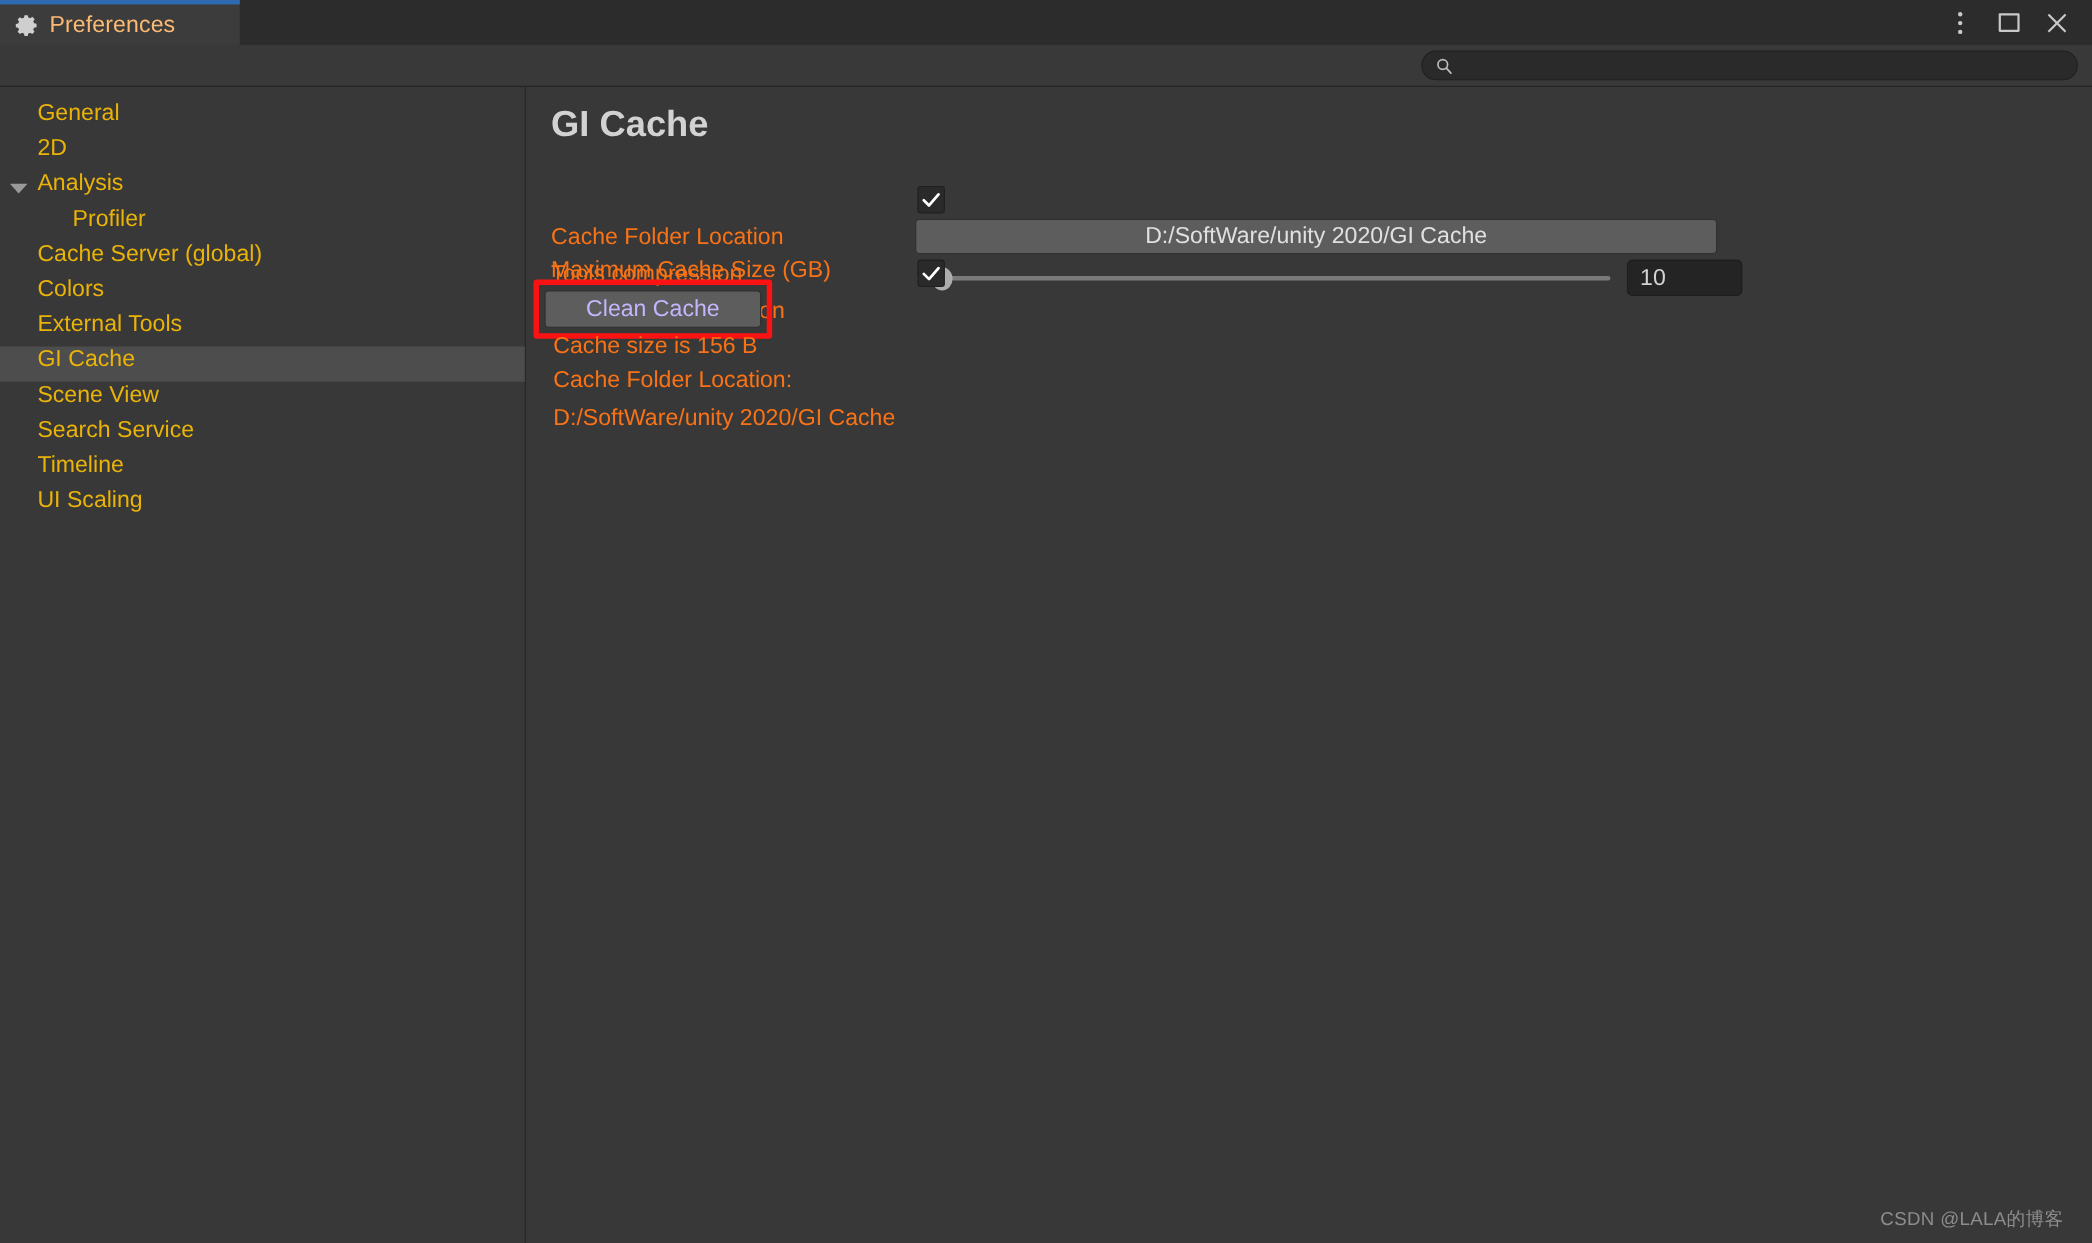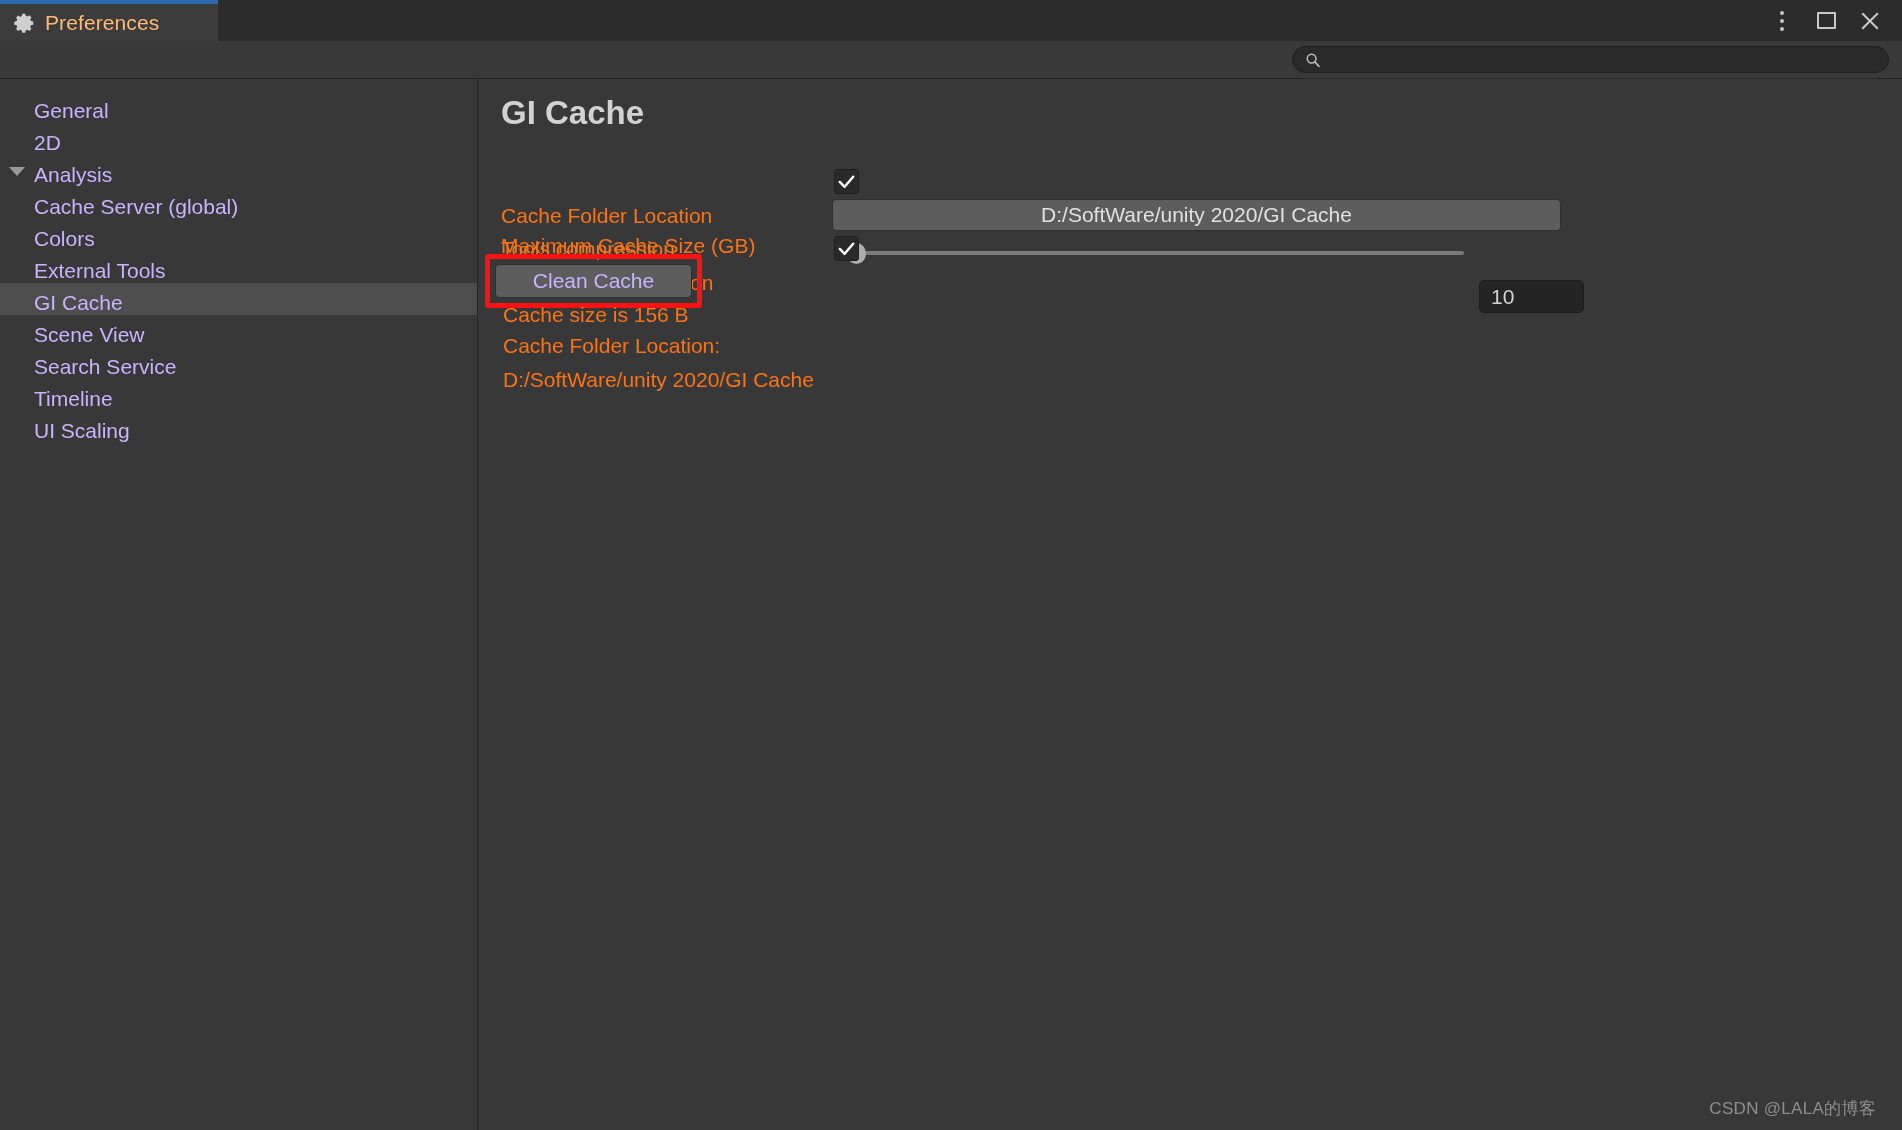--- a/index.html
+++ b/index.html
@@ -154,23 +154,23 @@
     height: 1051px;
     background: #383838;
     border-right: 1px solid #262626;
     box-sizing: border-box;
     padding-top: 12px;
   }
   .side-item {
     position: relative;
     height: 32px;
     display: flex;
-    align-items: flex-end;
-    font-size: 21px;
-    color: #c4b5fd;
+    align-items: flex-start;
+    font-size: 21px;
+    color: #eab308;
     padding-left: 34px;
     white-space: nowrap;
   }
   .side-item.indent { padding-left: 66px; }
   .side-item.selected { background: #4d4d4d; }
   .side-item .tri {
     position: absolute;
     left: 9px;
     top: 12px;
     width: 0; height: 0;
@@ -230,21 +230,20 @@
     height: 33px;
     background: #242424;
     border: 1px solid #1d1d1d;
     border-radius: 5px;
     box-sizing: border-box;
     display: flex;
     align-items: center;
     padding-left: 11px;
     font-size: 21px;
     color: #d2d2d2;
-    margin-top: 44px;
   }
 
   
   .cbox {
     position: absolute;
     width: 25px;
     height: 25px;
     background: #2a2a2a;
     border: 1px solid #1f1f1f;
     border-radius: 3px;
@@ -353,20 +352,23 @@
     <div class="side-item">
       <span>General</span>
     </div>
     <div class="side-item">
       <span>2D</span>
     </div>
     <div class="side-item">
       <span class="tri"></span>
       <span>Analysis</span>
     </div>
+    <div class="side-item indent">
+      <span>Profiler</span>
+    </div>
     <div class="side-item">
       <span>Cache Server (global)</span>
     </div>
     <div class="side-item">
       <span>Colors</span>
     </div>
     <div class="side-item">
       <span>External Tools</span>
     </div>
     <div class="side-item selected">

